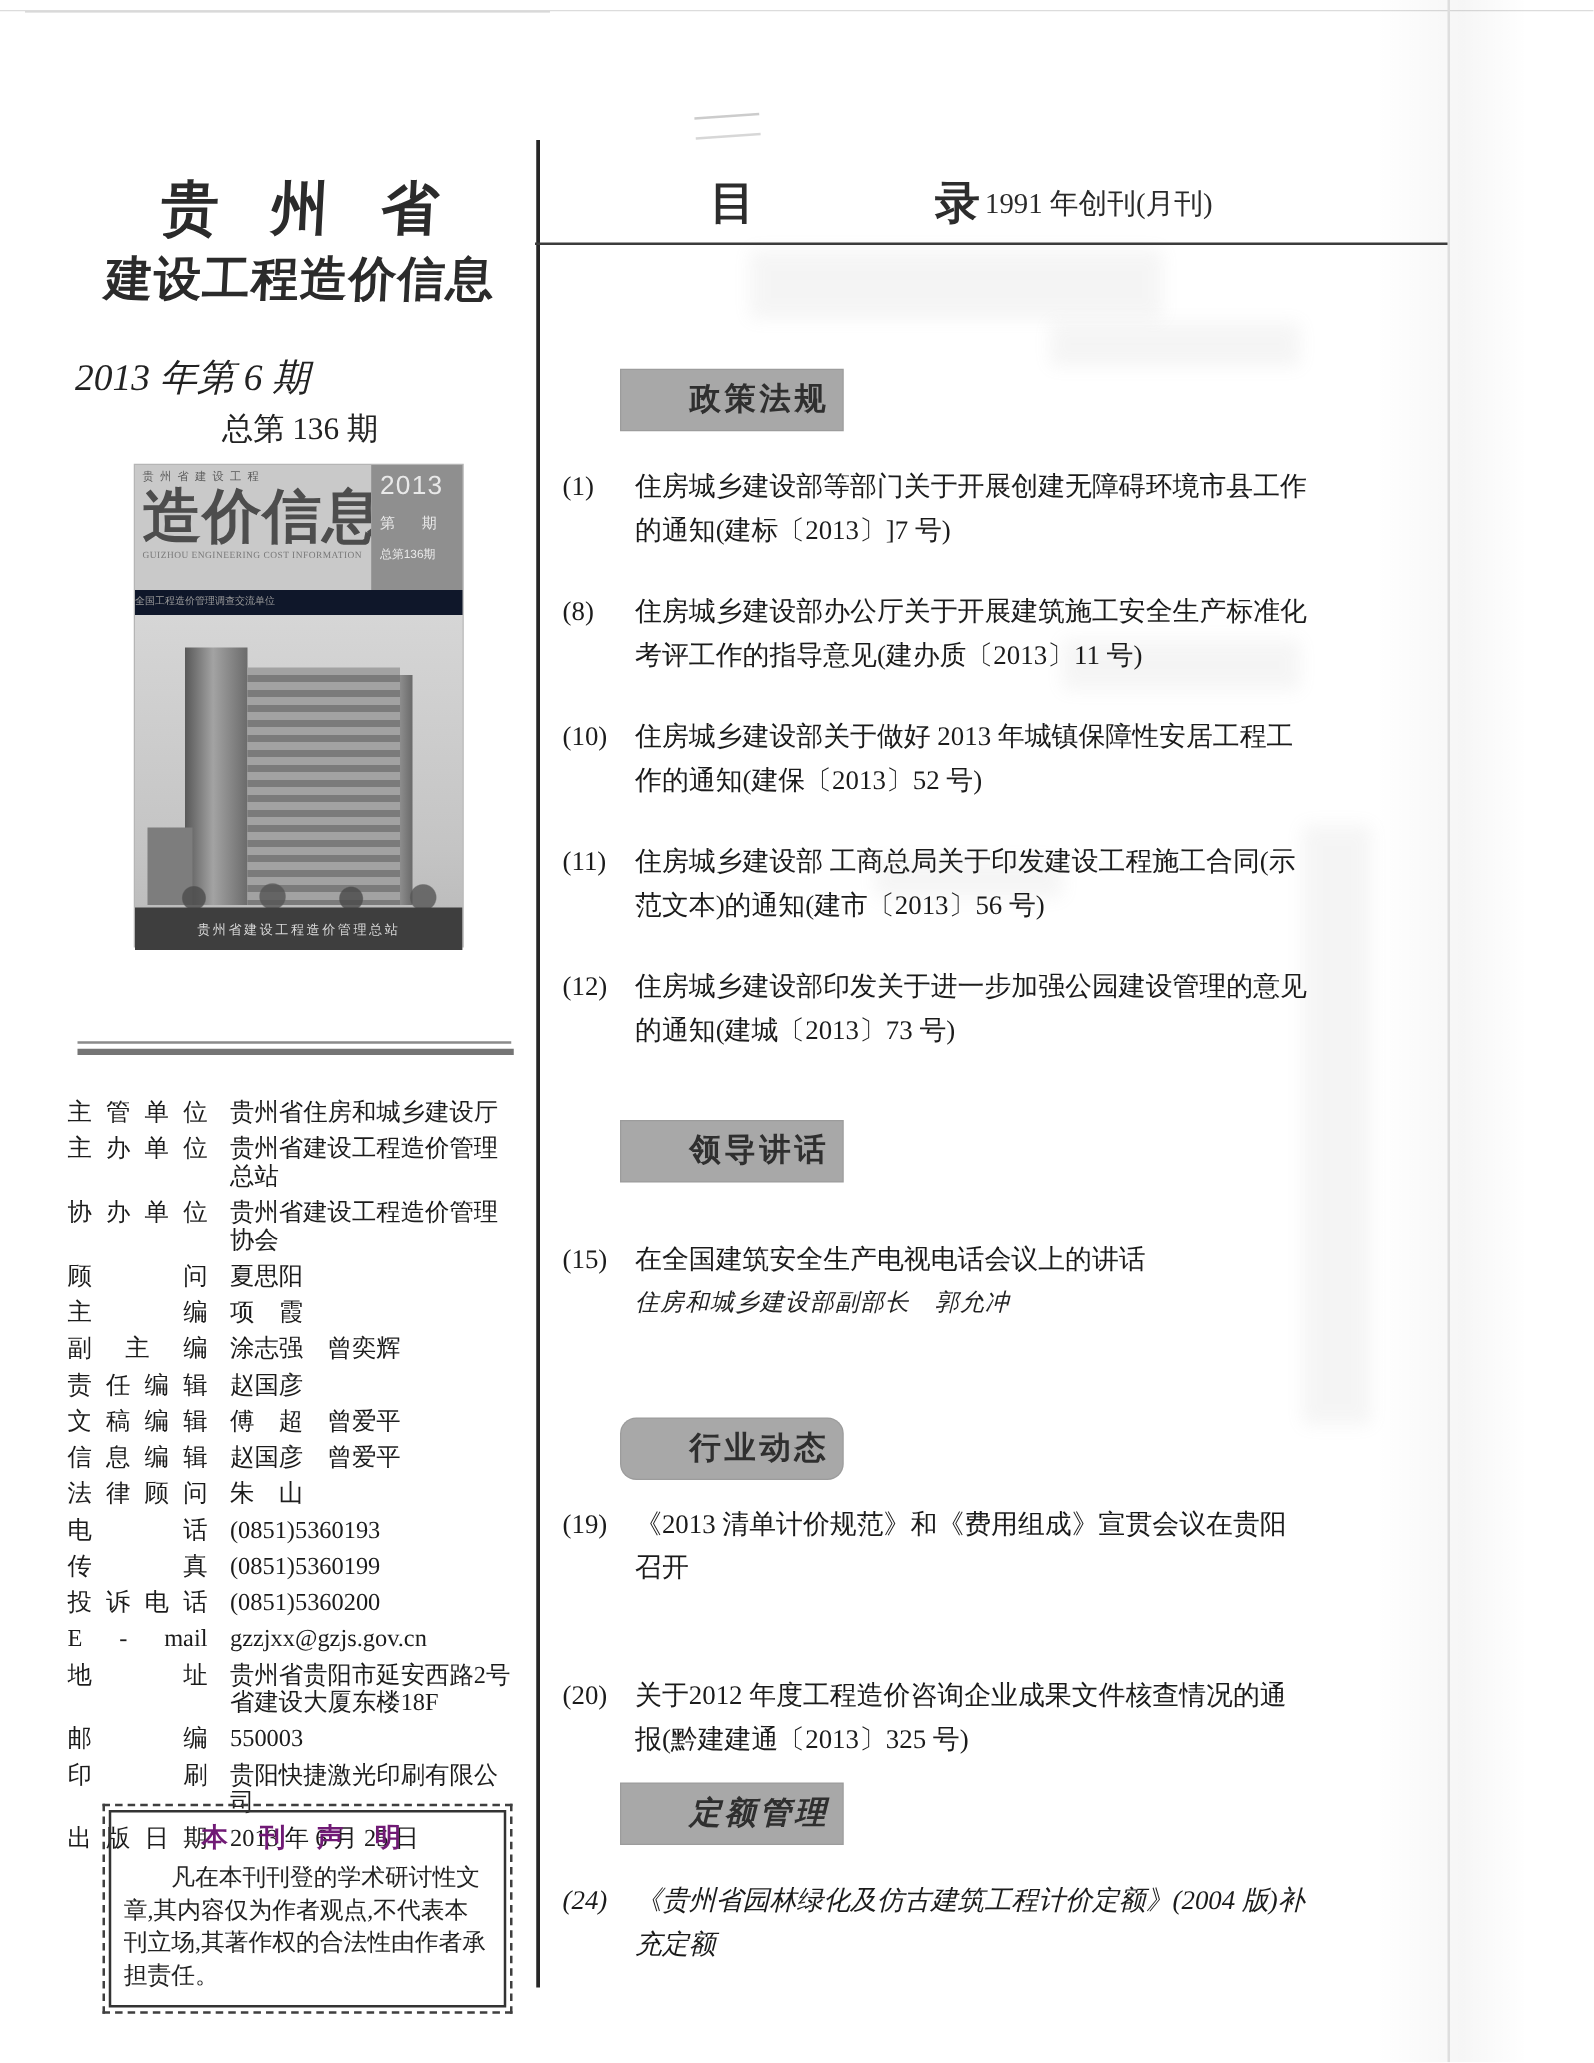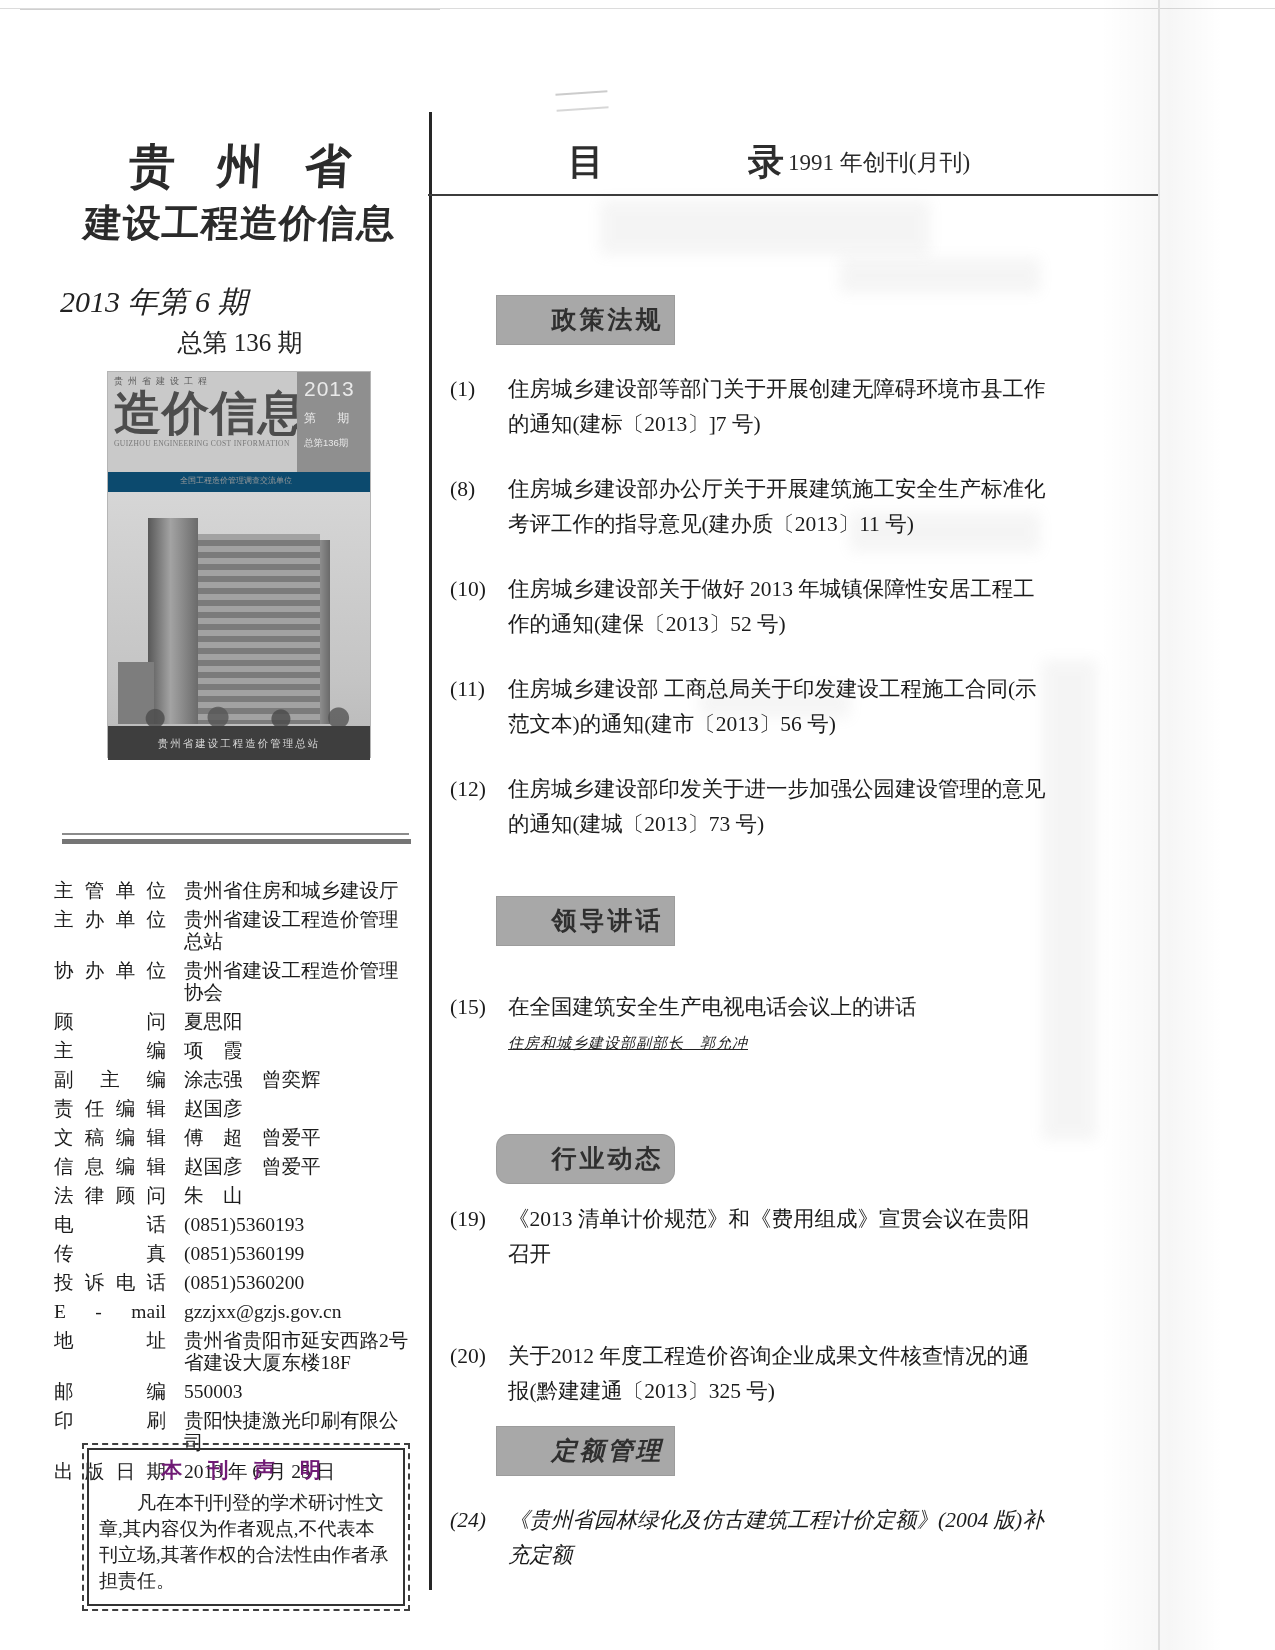--- a/index.html
+++ b/index.html
@@ -38,22 +38,22 @@
   .cover-head-left{flex:1;background:#c9c9c9;padding:3px 4px 0 6px;overflow:hidden;}
   .cover-small{font-size:9px;letter-spacing:5px;color:#5a5a5a;white-space:nowrap;}
   .cover-big{font-size:47px;font-weight:900;color:#4d4d4d;letter-spacing:1px;line-height:1.08;
     font-family:"Liberation Sans","DejaVu Sans",sans-serif;white-space:nowrap;}
   .cover-eng{font-size:7.5px;color:#787878;letter-spacing:.4px;white-space:nowrap;}
   .cover-year-box{width:66px;background:#8f8f8f;color:#e9e9e9;padding:5px 0 0 7px;
     font-family:"Liberation Sans","DejaVu Sans",sans-serif;}
   .cy-year{font-size:21px;letter-spacing:1px;}
   .cy-issue{font-size:12px;letter-spacing:9px;margin-top:9px;white-space:nowrap;}
   .cy-vol{font-size:9.5px;margin-top:10px;white-space:nowrap;}
-  .cover-honor{height:17px;text-align:center;font-size:8px;color:#9a9a9a;
-    padding:3px 6px 0 0;background:#0c4a6e;}
+  .cover-honor{height:17px;text-align:left;font-size:8px;color:#9a9a9a;
+    padding:3px 6px 0 0;background:#0f172a;}
   .cover-photo{position:relative;height:268px;background:linear-gradient(#d6d6d6,#c4c4c4 70%,#b8b8b8);overflow:hidden;}
   .bldg-left{position:absolute;left:40px;top:26px;width:50px;height:206px;
     background:linear-gradient(90deg,#585858,#a3a3a3 45%,#6b6b6b);}
   .bldg-main{position:absolute;left:90px;top:42px;width:122px;height:190px;
     background:repeating-linear-gradient(180deg,#a2a2a2 0 6px,#7b7b7b 6px 12px);}
   .bldg-main:after{content:"";position:absolute;right:-10px;top:6px;width:10px;height:184px;
     background:linear-gradient(90deg,#8d8d8d,#6a6a6a);}
   .bldg-low{position:absolute;left:10px;top:170px;width:36px;height:62px;background:#7d7d7d;}
   .photo-trees{position:absolute;left:0;bottom:32px;width:100%;height:24px;
     background:radial-gradient(circle at 18% 60%,#4c4c4c 0 9px,transparent 10px),
@@ -89,22 +89,22 @@
   .sec-0{top:296px;} .sec-1{top:897px;} .sec-2{top:1135px;} .sec-3{top:1427px;font-style:italic;}
   .sec-label{width:133px;height:48px;background:#a8a8a8;color:#2f2f2f;
     font-size:25px;font-weight:bold;letter-spacing:3px;text-align:center;line-height:48px;
     margin-left:47px;margin-bottom:28px;box-shadow:0 0 0 1px #9c9c9c;padding-left:44px;}
   .sec-1 .sec-label{margin-bottom:45px;}
   .sec-2 .sec-label{margin-bottom:19px;border-radius:12px;}
   .toc-entry{display:flex;margin-bottom:30px;font-size:21.5px;line-height:35px;color:#1b1b1b;}
   .sec-2 .toc-entry{margin-bottom:67px;}
   .e-num{flex:0 0 58px;}
   .e-body{flex:1;}
-  .e-byline{font-size:15px;line-height:30px;margin-top:3px;color:#222;
-    font-style:italic;letter-spacing:1px;text-decoration:underline;}
+  .e-byline{font-size:19px;line-height:30px;margin-top:3px;color:#222;
+    font-style:italic;letter-spacing:1px;}
 </style>
 </head>
 <body>
 
 <div id="page">
 
   <div class="artifact top-hairline"></div>
   <div class="artifact top-hairline2"></div>
   <div class="artifact right-band"></div>
   <div class="artifact right-edge-line"></div>

